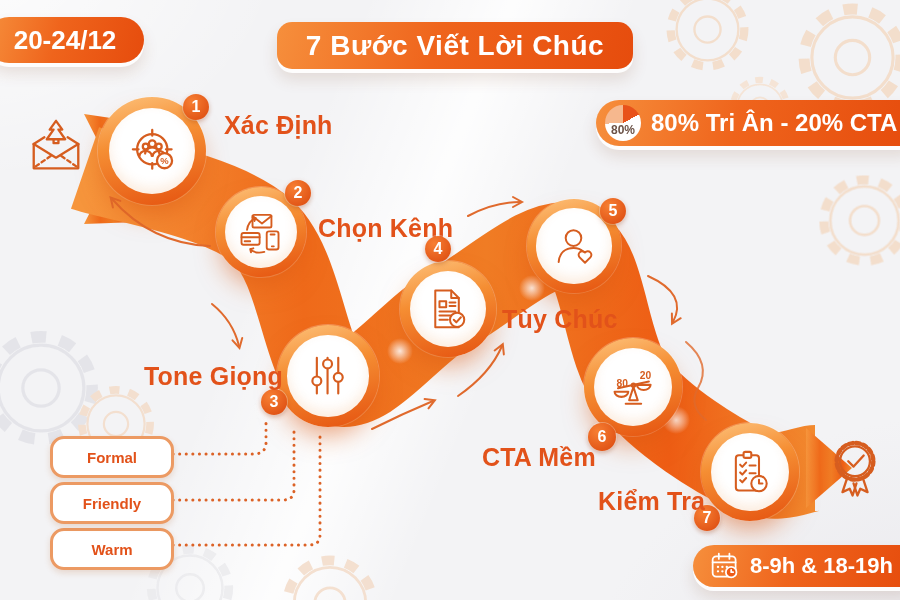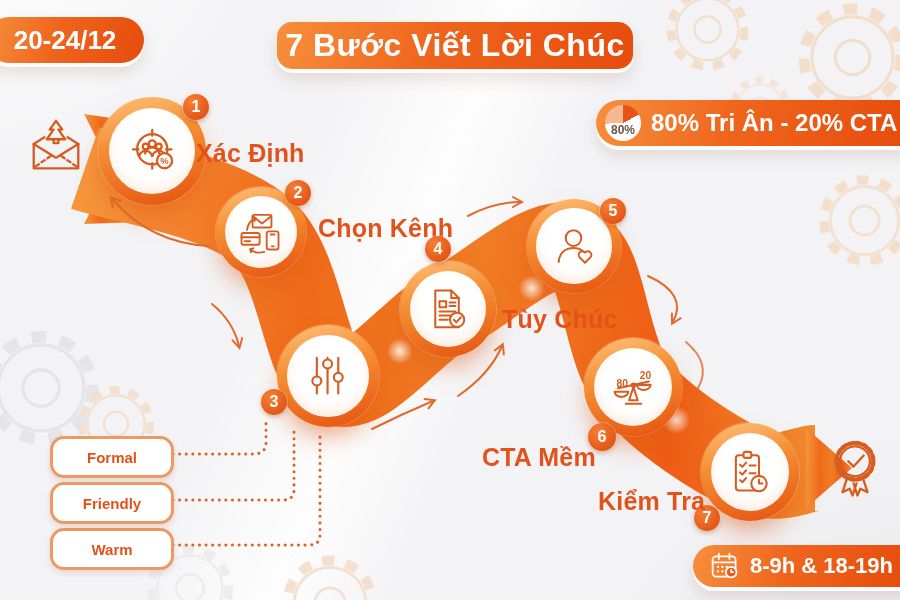--- a/index.html
+++ b/index.html
@@ -97,21 +97,21 @@
       <path d="M468 216 Q494 202 520 202" marker-end="url(#ah)"></path>
       <path d="M648 276 Q688 294 673 322" marker-end="url(#ah)"></path>
       <path d="M686 342 q26 22 12 46 q-10 18 8 32" opacity=".8"></path>
     </g>
   </svg>
 
   <div class="pill" style="left:-14px;top:17px;width:158px;height:46px;border-radius:23px;font-size:26px;">
     <span>20-24/12</span>
   </div>
 
-  <div class="pill" style="left:277px;top:22px;width:356px;height:47px;border-radius:15px;font-size:32px;letter-spacing:.5px;">
+  <div class="pill" style="left:277px;top:22px;width:356px;height:47px;border-radius:15px;font-size:28px;letter-spacing:.5px;">
     <span>7 Bước Viết Lời Chúc</span>
   </div>
 
   <div class="pill" style="right:-10px;top:100px;width:305px;height:46px;border-radius:26px 0 0 26px;font-size:24px;justify-content:flex-start;padding-left:9px;">
     <div class="pie">
       <span>80%</span>
     </div>
     <span>80% Tri Ân - 20% CTA</span>
   </div>
 
@@ -157,21 +157,21 @@
             <circle cx="39" cy="27" r="3"></circle>
             <circle cx="32" cy="24" r="3.6"></circle>
           <path d="M18.5 37a6.5 5.5 0 0 1 13 0M32.5 37a6.5 5.5 0 0 1 13 0M24.5 34.5a7.5 6.5 0 0 1 15 0"></path>
           <circle cx="45" cy="42" r="8" fill="#fff"></circle>
         </g>
         <text x="45" y="45.8" text-anchor="middle" font-size="10" font-weight="bold" fill="#d65d1f">%</text>
       </svg>
     </div>
   </div>
   <div class="numbadge" style="left:183px;top:94px;">1</div>
-  <div class="steplabel" style="left:196px;top:111px;margin-top:28px;">Xác Định</div>
+  <div class="steplabel" style="left:224px;top:111px;">Xác Định</div>
 
   <div class="circle" style="left:216px;top:187px;width:90px;height:90px;">
     <div class="inner">
       <svg viewBox="0 0 64 64">
         <g class="ic" stroke-width="2.2">
           <rect x="21" y="10" width="24" height="16" rx="2"></rect>
           <path d="M21 11.5L33 21l12-9.5"></path>
           <rect x="7" y="33" width="23" height="15" rx="2.5"></rect>
           <path d="M7 38.5h23M11 43.5h7"></path>
           <rect x="39" y="31" width="15" height="23" rx="3"></rect>
@@ -191,20 +191,21 @@
         <g class="ic">
           <path d="M20 12v40M32 12v40M44 12v40"></path>
           <circle cx="20" cy="38" r="5" fill="#fff"></circle>
           <circle cx="32" cy="19" r="5" fill="#fff"></circle>
           <circle cx="44" cy="34" r="5" fill="#fff"></circle>
         </g>
       </svg>
     </div>
   </div>
   <div class="numbadge" style="left:261px;top:389px;">3</div>
+  <div class="steplabel" style="left:144px;top:362px;">Tone Giọng</div>
 
   <div class="circle" style="left:400px;top:261px;width:96px;height:96px;">
     <div class="inner">
       <svg viewBox="0 0 64 64">
         <g class="ic" stroke-width="2.2">
           <path d="M17 10h19l9 9v35H17z"></path>
           <path d="M36 10v9h9"></path>
           <rect x="22" y="23" width="8" height="7"></rect>
           <path d="M34 24.5h7M34 28.5h7M22 35h19M22 40h19M22 45h10"></path>
           <circle cx="43" cy="45" r="8.5" fill="#fff"></circle>

